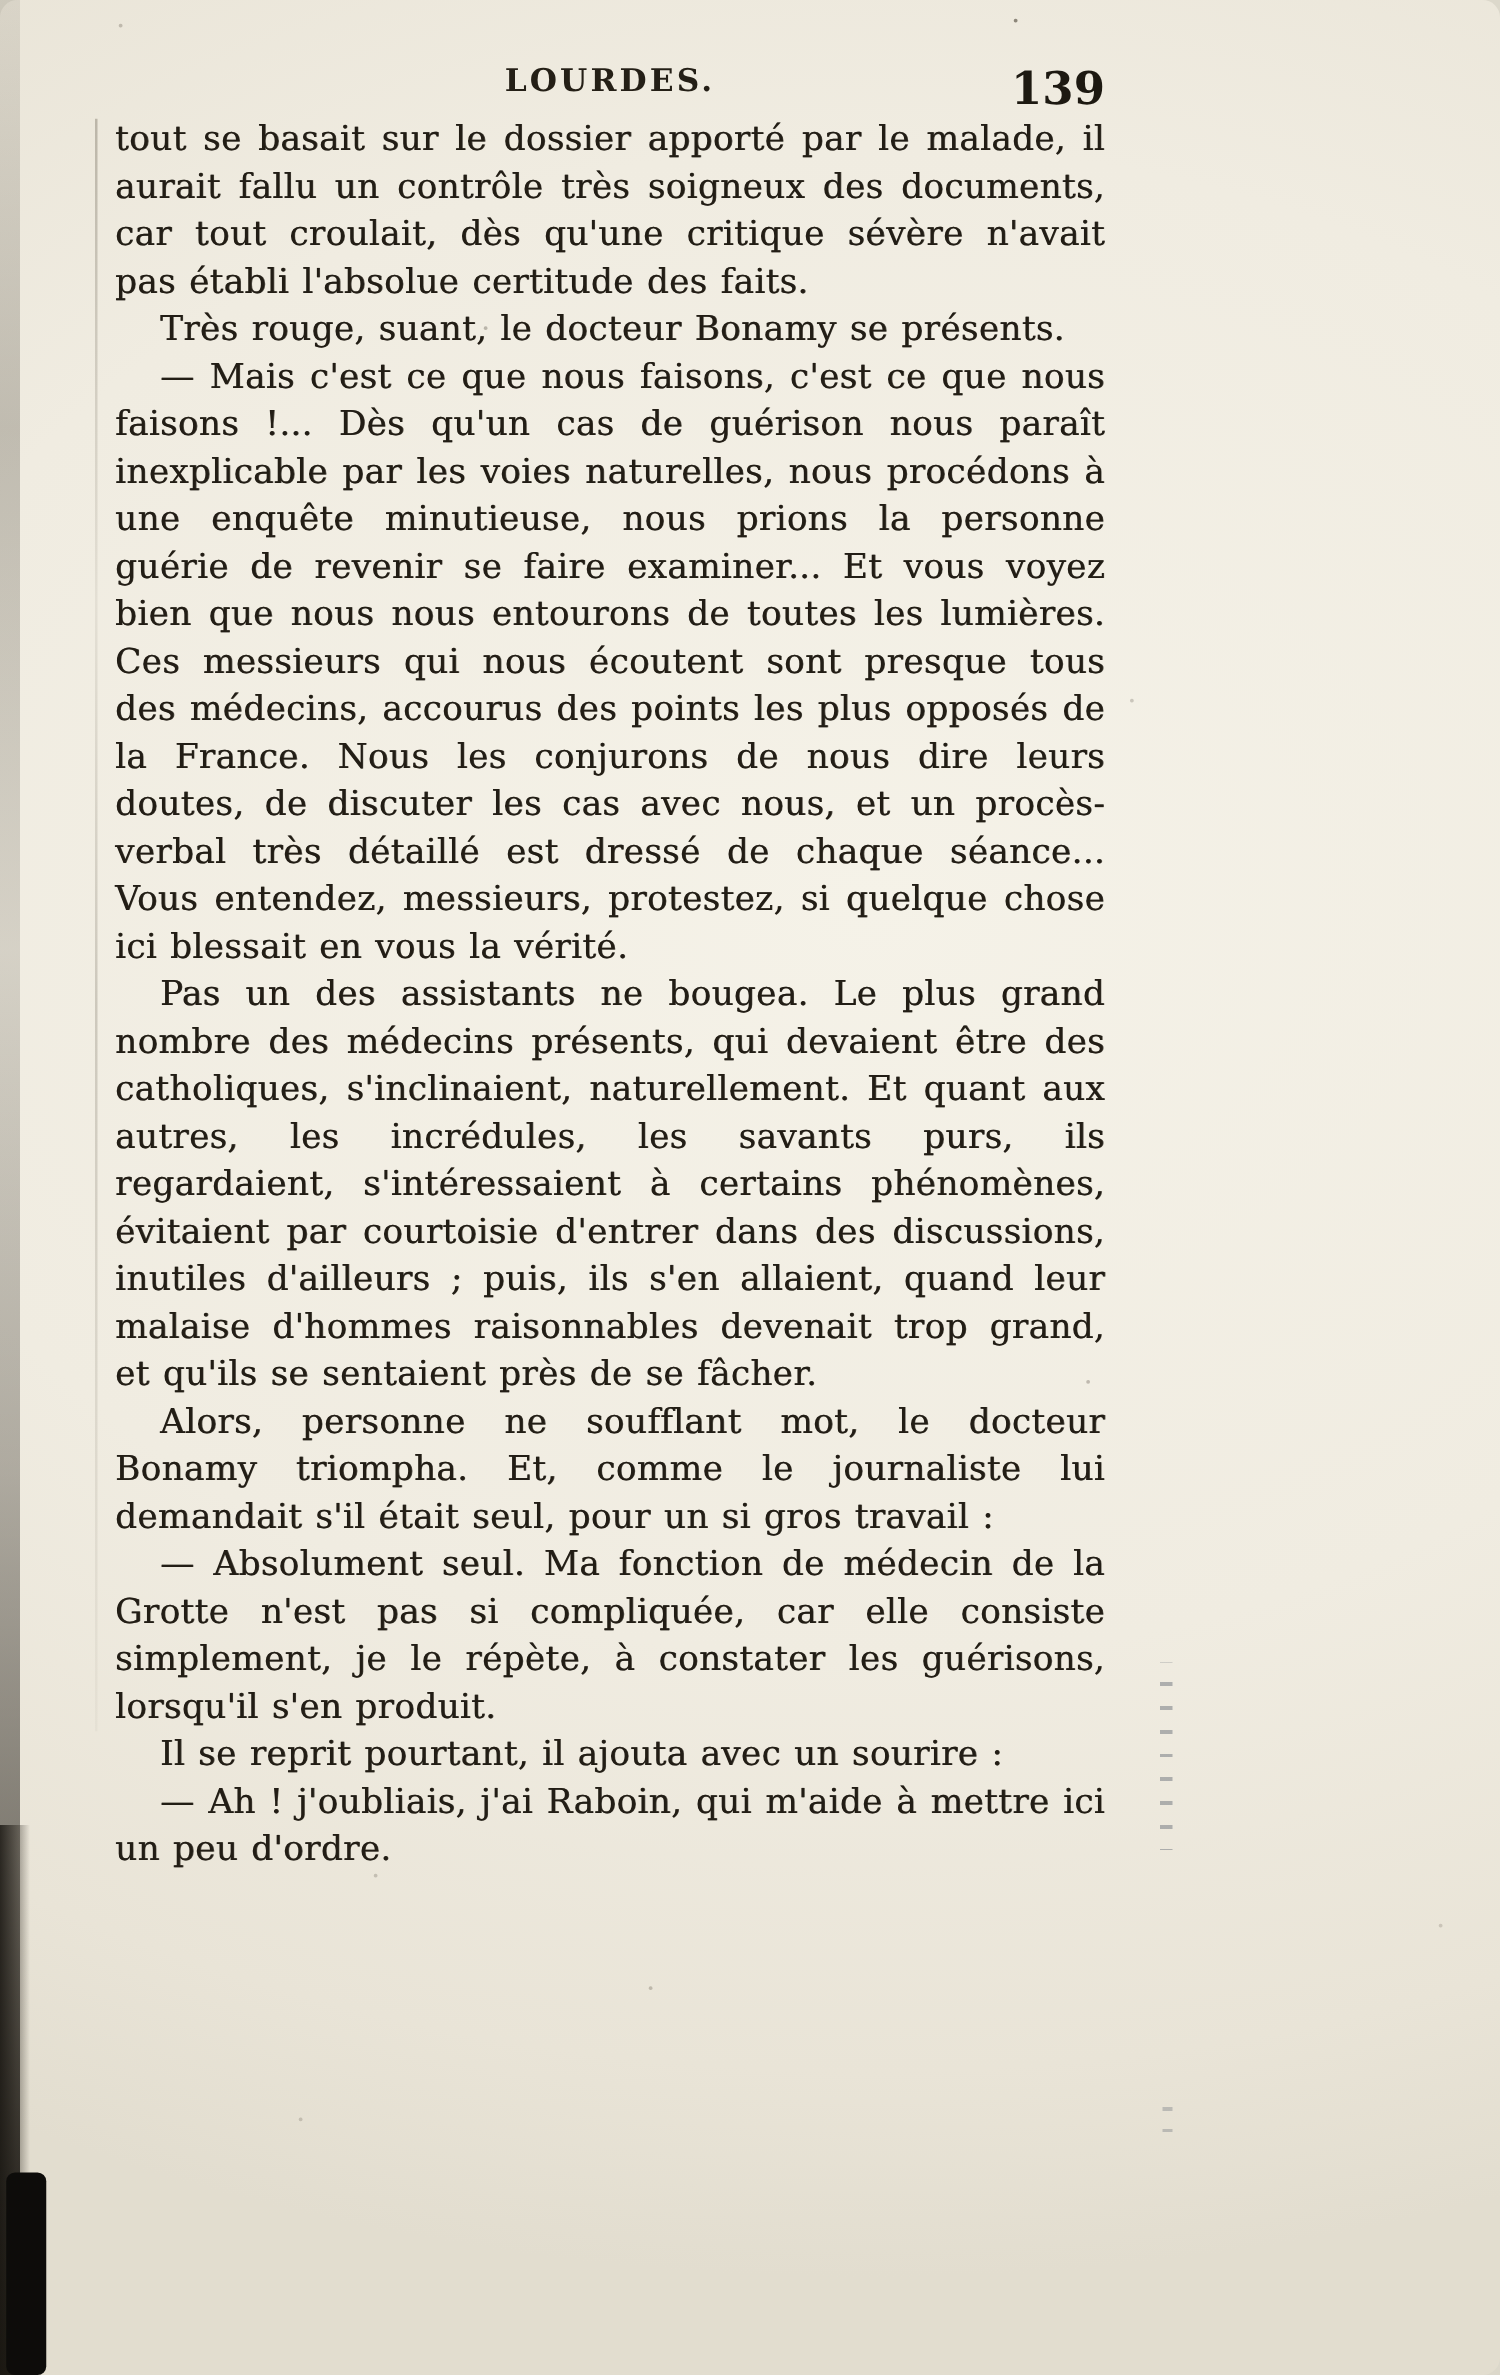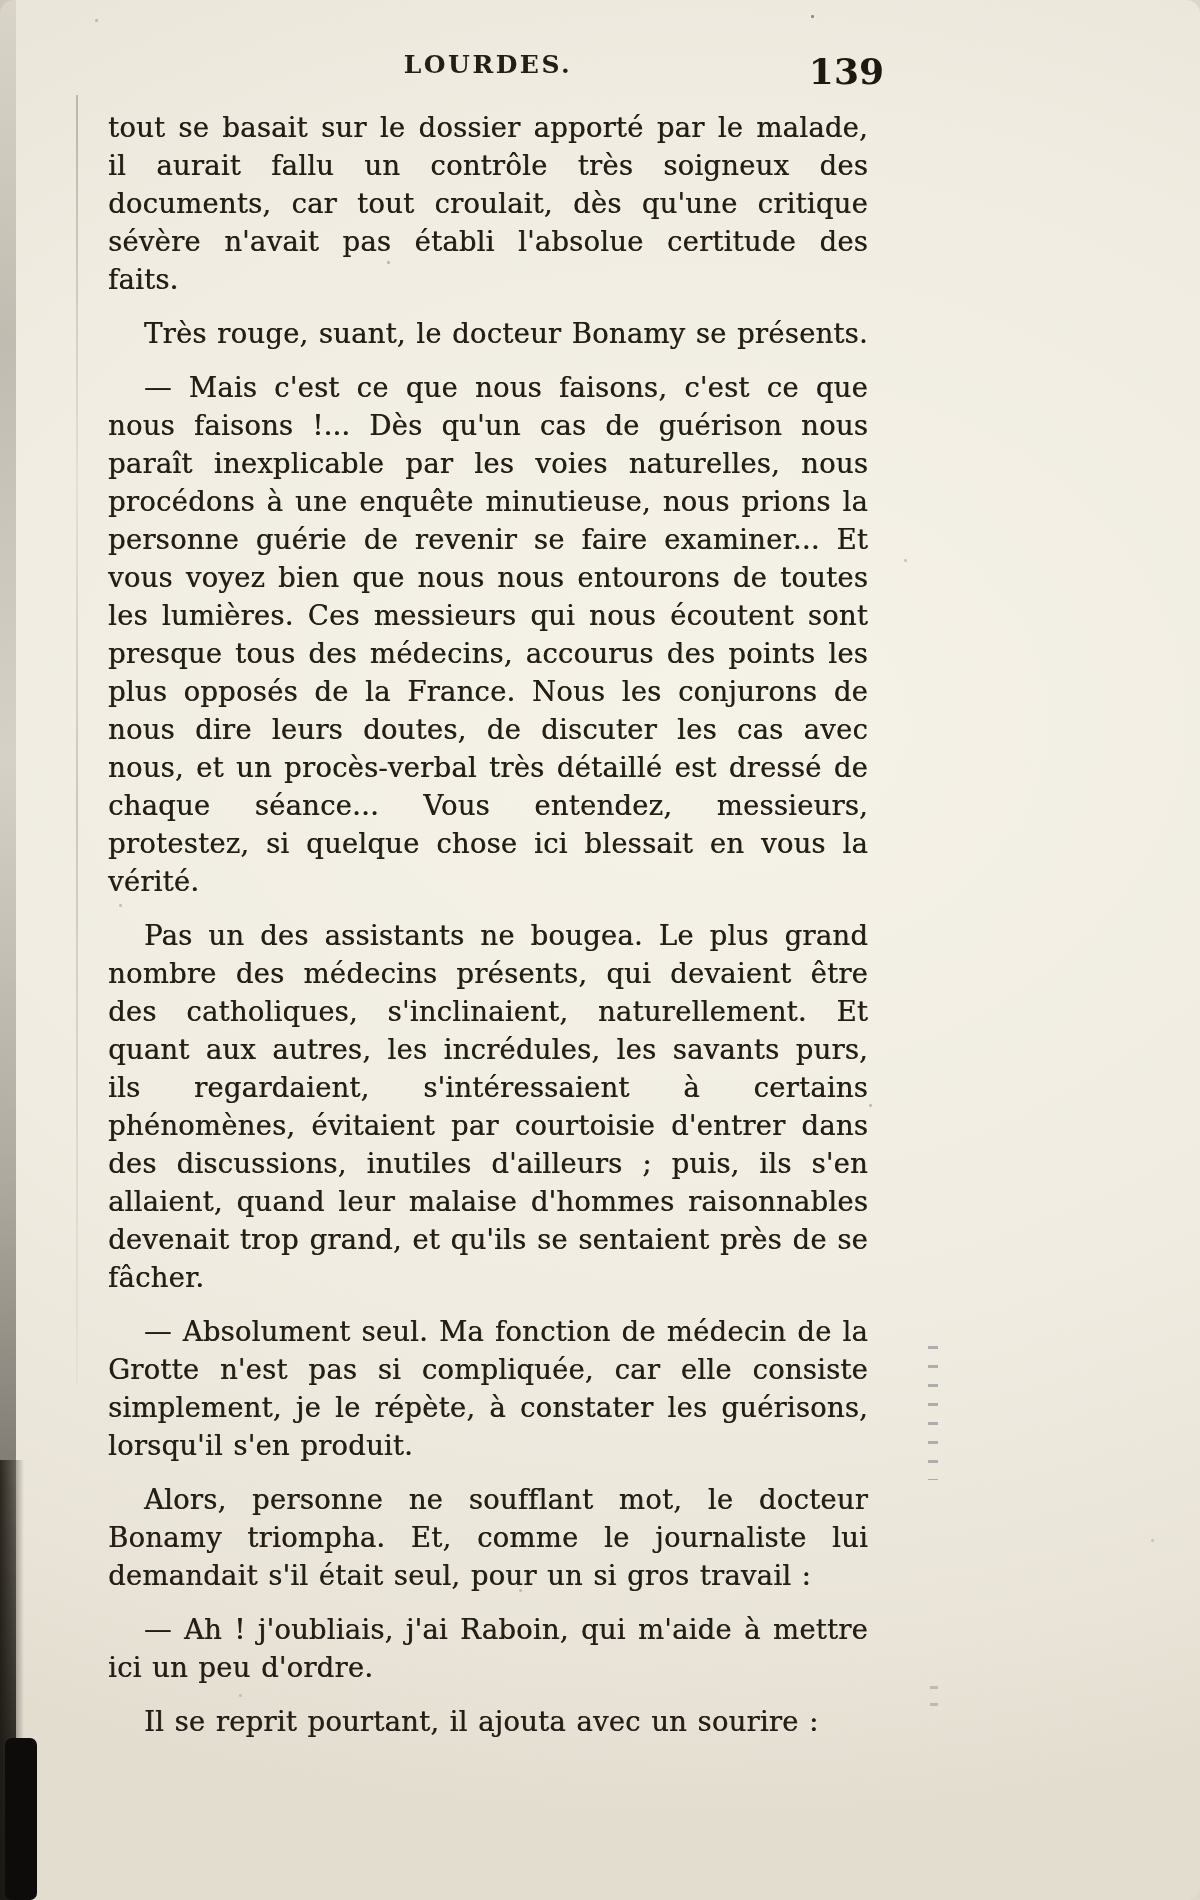--- a/index.html
+++ b/index.html
@@ -128,21 +128,21 @@
     width: 792px;
     font-size: 27.5px;
     line-height: 38px;
     text-align: justify;
     letter-spacing: 0.2px;
     word-spacing: 1.5px;
     color: #221d15;
     text-shadow: 0.45px 0 0 rgba(34,29,21,0.75);
   }
   .text-block p {
-    margin: 16px;
+    margin: 0;
     text-indent: 36px;
   }
   .text-block p.no-indent {
     text-indent: 0;
   }
 </style>
 </head>
 <body>
 
 <div class="page">
@@ -159,19 +159,19 @@
     <span class="running-title">LOURDES.</span>
     <span class="page-number">139</span>
   </div>
 
   <div class="text-block">
 
   <p class="no-indent">tout se basait sur le dossier apporté par le malade, il aurait fallu un contrôle très soigneux des documents, car tout croulait, dès qu'une critique sévère n'avait pas établi l'absolue certitude des faits.</p>
       <p>Très rouge, suant, le docteur Bonamy se présents.</p>
       <p>— Mais c'est ce que nous faisons, c'est ce que nous faisons !... Dès qu'un cas de guérison nous paraît inexplicable par les voies naturelles, nous procédons à une enquête minutieuse, nous prions la personne guérie de revenir se faire examiner... Et vous voyez bien que nous nous entourons de toutes les lumières. Ces messieurs qui nous écoutent sont presque tous des médecins, accourus des points les plus opposés de la France. Nous les conjurons de nous dire leurs doutes, de discuter les cas avec nous, et un procès-verbal très détaillé est dressé de chaque séance... Vous entendez, messieurs, protestez, si quelque chose ici blessait en vous la vérité.</p>
       <p>Pas un des assistants ne bougea. Le plus grand nombre des médecins présents, qui devaient être des catholiques, s'inclinaient, naturellement. Et quant aux autres, les incrédules, les savants purs, ils regardaient, s'intéressaient à certains phénomènes, évitaient par courtoisie d'entrer dans des discussions, inutiles d'ailleurs ; puis, ils s'en allaient, quand leur malaise d'hommes raisonnables devenait trop grand, et qu'ils se sentaient près de se fâcher.</p>
+      <p>Alors, personne ne soufflant mot, le docteur Bonamy triompha. Et, comme le journaliste lui demandait s'il était seul, pour un si gros travail :</p>
       <p>— Absolument seul. Ma fonction de médecin de la Grotte n'est pas si compliquée, car elle consiste simplement, je le répète, à constater les guérisons, lorsqu'il s'en produit.</p>
-      <p>Alors, personne ne soufflant mot, le docteur Bonamy triompha. Et, comme le journaliste lui demandait s'il était seul, pour un si gros travail :</p>
+      <p>Il se reprit pourtant, il ajouta avec un sourire :</p>
       <p>— Ah ! j'oubliais, j'ai Raboin, qui m'aide à mettre ici un peu d'ordre.</p>
-      <p>Il se reprit pourtant, il ajouta avec un sourire :</p>
     </div>
 
 </div>
 
 </body></html>

